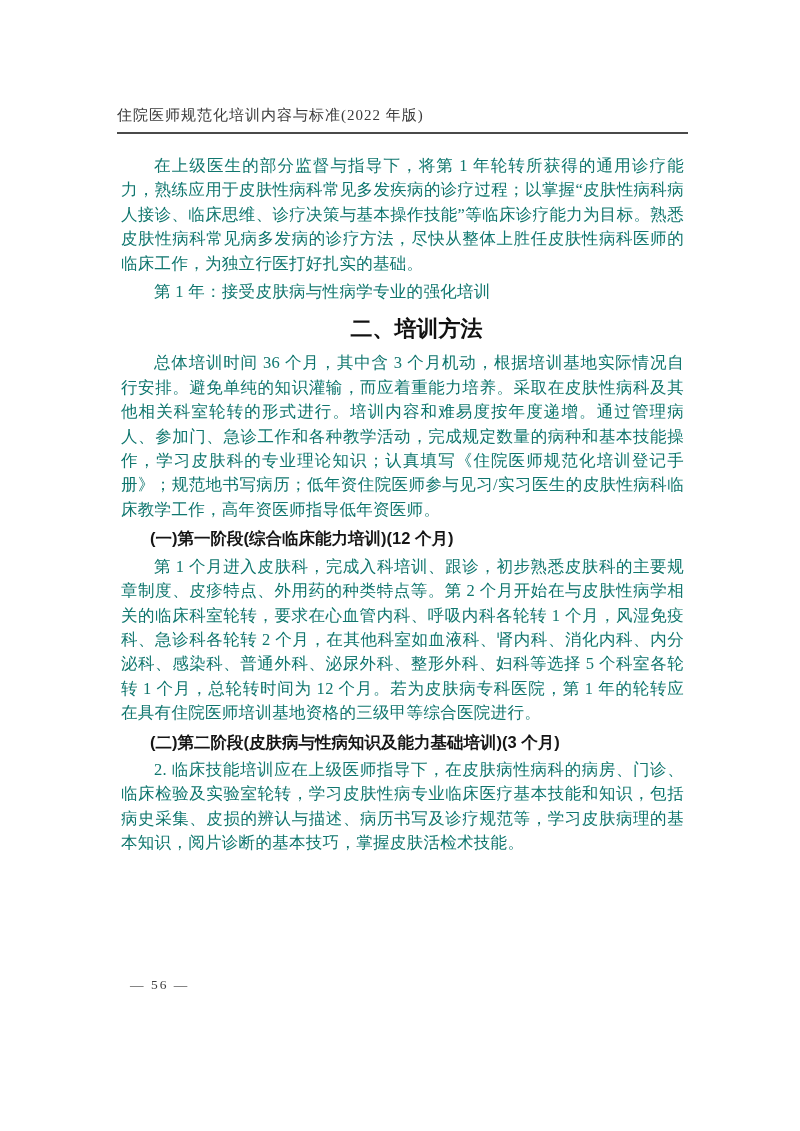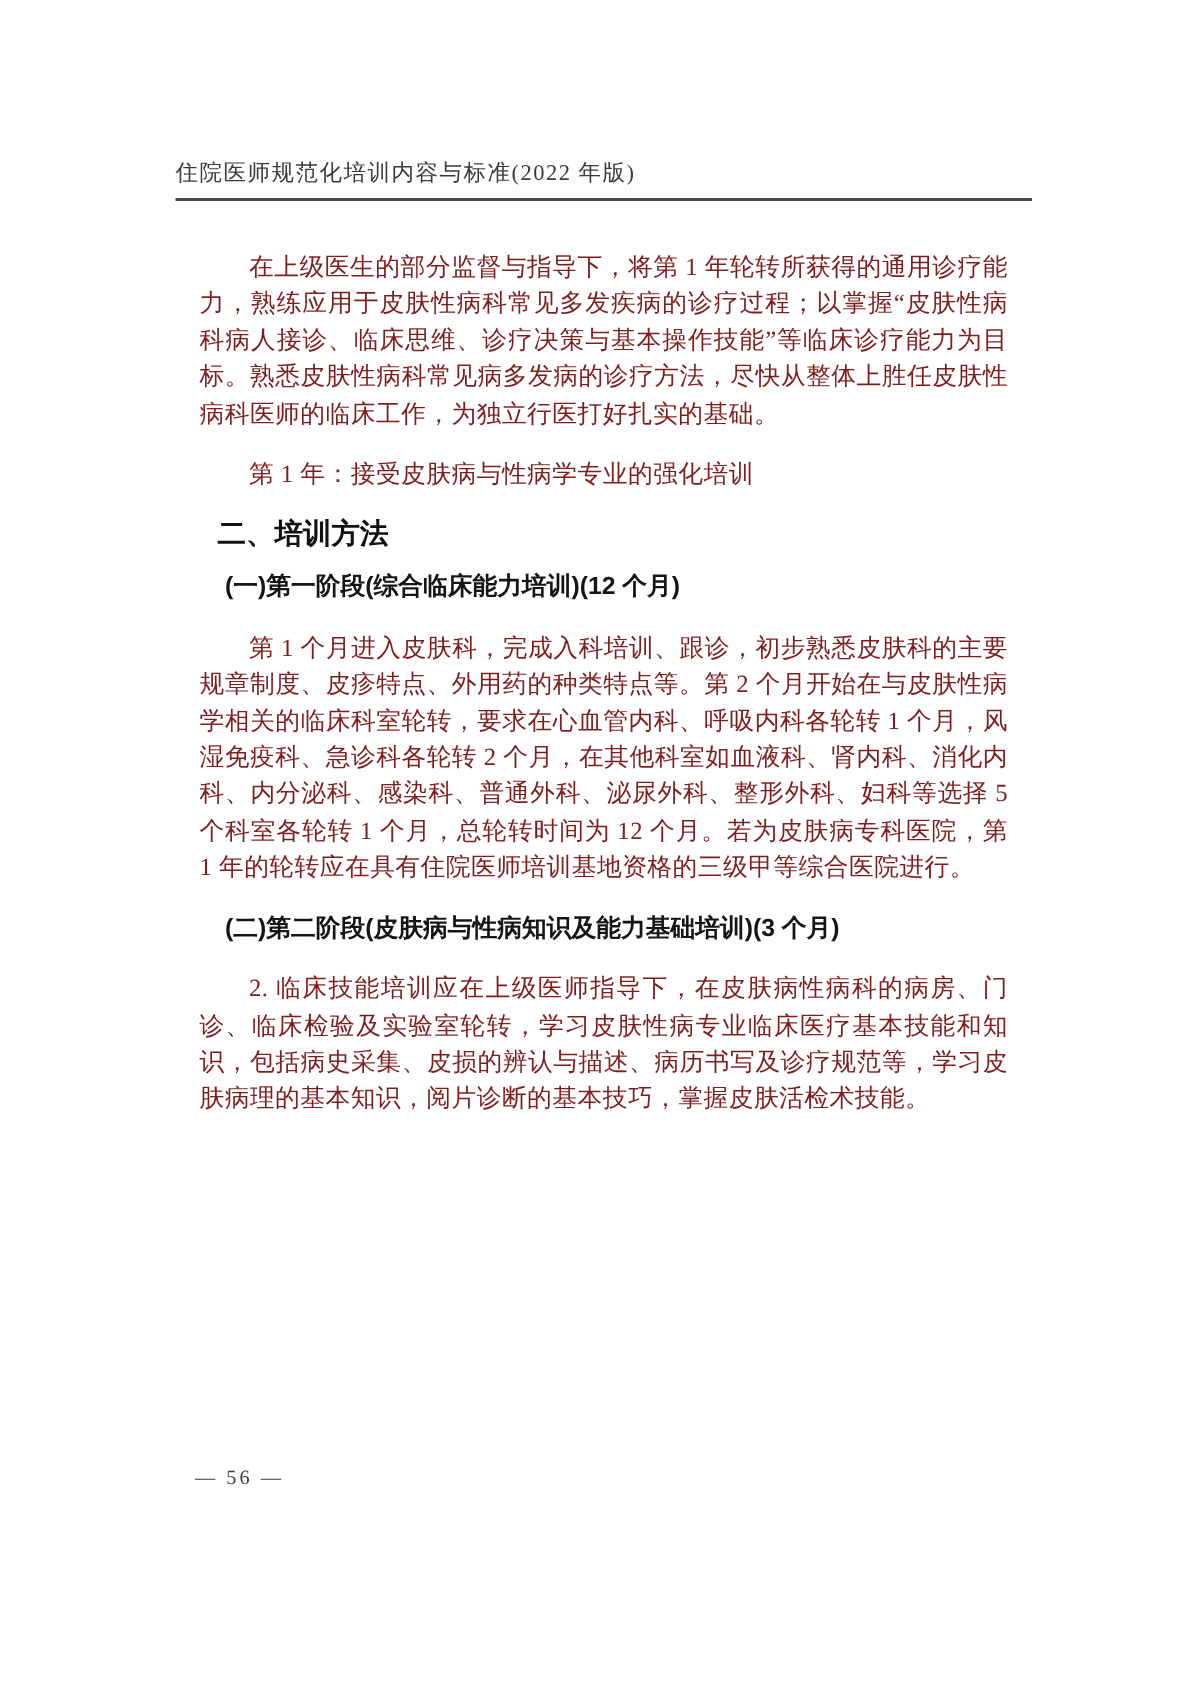--- a/index.html
+++ b/index.html
@@ -33,36 +33,37 @@
     height: 0;
     border-bottom: 2px solid #4a4a4a;
   }
   .content {
     position: absolute;
     left: 117px;
     top: 150px;
     width: 571px;
   }
   .para {
-    margin: 16px;
+    margin: 4px;
     font-size: 16.5px;
     line-height: 24.4px;
     text-align: justify;
     text-indent: 2em;
     letter-spacing: 0.3px;
-    color: #7f1d1d;
+    color: #0f766e;
   }
   .h-main {
     margin: 12px 0 10px 0;
     padding-left: 28px;
     font-family: "Liberation Sans", "DejaVu Sans", sans-serif;
     font-weight: bold;
-    font-size: 19px;
+    font-size: 22px;
     line-height: 25px;
     color: #111111;
+    text-align: center;
   }
   .h-sub {
     margin: 0;
     font-family: "Liberation Sans", "DejaVu Sans", sans-serif;
     font-weight: bold;
     font-size: 16.5px;
     line-height: 24.4px;
     text-indent: 2em;
     color: #151515;
   }
@@ -83,20 +84,21 @@
 
   <div class="header">
     <div class="header-title">住院医师规范化培训内容与标准(2022 年版)</div>
     <div class="header-rule"></div>
   </div>
 
   <div class="content">
     <p class="para">在上级医生的部分监督与指导下，将第 1 年轮转所获得的通用诊疗能力，熟练应用于皮肤性病科常见多发疾病的诊疗过程；以掌握“皮肤性病科病人接诊、临床思维、诊疗决策与基本操作技能”等临床诊疗能力为目标。熟悉皮肤性病科常见病多发病的诊疗方法，尽快从整体上胜任皮肤性病科医师的临床工作，为独立行医打好扎实的基础。</p>
     <p class="para">第 1 年：接受皮肤病与性病学专业的强化培训</p>
     <h2 class="h-main">二、培训方法</h2>
+    <p class="para">总体培训时间 36 个月，其中含 3 个月机动，根据培训基地实际情况自行安排。避免单纯的知识灌输，而应着重能力培养。采取在皮肤性病科及其他相关科室轮转的形式进行。培训内容和难易度按年度递增。通过管理病人、参加门、急诊工作和各种教学活动，完成规定数量的病种和基本技能操作，学习皮肤科的专业理论知识；认真填写《住院医师规范化培训登记手册》；规范地书写病历；低年资住院医师参与见习/实习医生的皮肤性病科临床教学工作，高年资医师指导低年资医师。</p>
     <h3 class="h-sub">(一)第一阶段(综合临床能力培训)(12 个月)</h3>
     <p class="para">第 1 个月进入皮肤科，完成入科培训、跟诊，初步熟悉皮肤科的主要规章制度、皮疹特点、外用药的种类特点等。第 2 个月开始在与皮肤性病学相关的临床科室轮转，要求在心血管内科、呼吸内科各轮转 1 个月，风湿免疫科、急诊科各轮转 2 个月，在其他科室如血液科、肾内科、消化内科、内分泌科、感染科、普通外科、泌尿外科、整形外科、妇科等选择 5 个科室各轮转 1 个月，总轮转时间为 12 个月。若为皮肤病专科医院，第 1 年的轮转应在具有住院医师培训基地资格的三级甲等综合医院进行。</p>
     <h3 class="h-sub">(二)第二阶段(皮肤病与性病知识及能力基础培训)(3 个月)</h3>
     <p class="para">2. 临床技能培训应在上级医师指导下，在皮肤病性病科的病房、门诊、临床检验及实验室轮转，学习皮肤性病专业临床医疗基本技能和知识，包括病史采集、皮损的辨认与描述、病历书写及诊疗规范等，学习皮肤病理的基本知识，阅片诊断的基本技巧，掌握皮肤活检术技能。</p>
   </div>
 
   <div class="footer">
     <span>—  56  —</span>
   </div>
 

